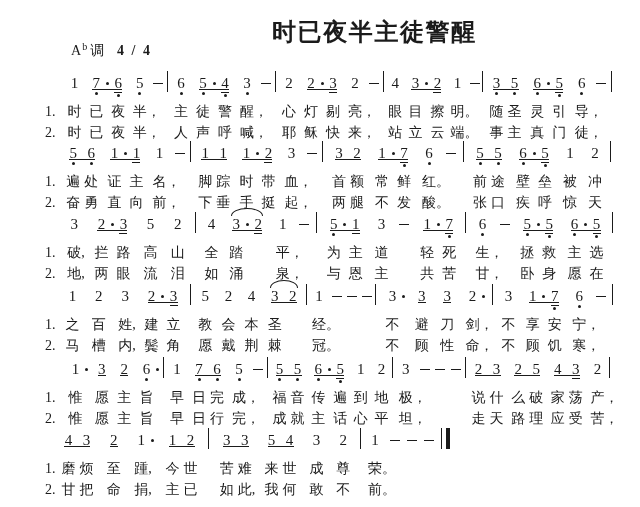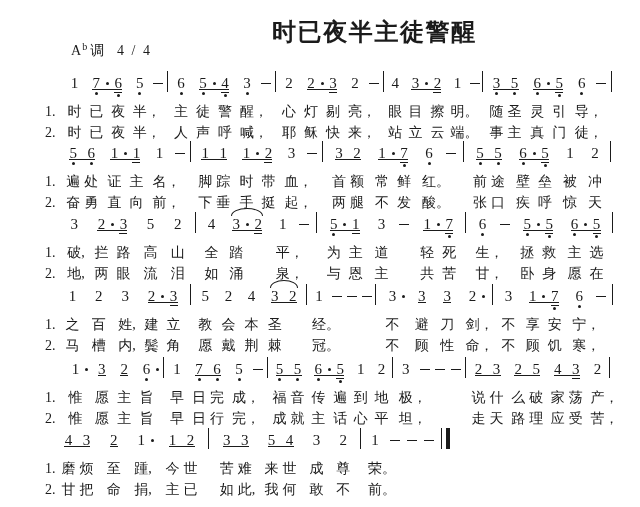--- a/index.html
+++ b/index.html
@@ -1,20 +1,20 @@
 <!DOCTYPE html>
 <html><head>
 <meta charset="utf-8">
 <style>
 html,body{margin:0;padding:0;background:#fff;}
 #page{position:relative;width:640px;height:507px;overflow:hidden;background:#fff;color:#1b1b1b;font-family:"Liberation Serif","DejaVu Serif",serif;padding-left:12px;}
 .title{position:absolute;left:272px;top:18px;height:28px;line-height:28px;font-size:24px;font-weight:bold;letter-spacing:1.6px;white-space:nowrap;}
 .keysig{position:absolute;left:63px;top:42px;height:18px;line-height:18px;font-size:14px;white-space:nowrap;margin-left:8px;}
 .keysig .acc{font-size:10px;position:relative;top:-5px;margin:0 3px 0 1px;}
-.timesig{position:absolute;left:117px;top:42px;height:18px;line-height:18px;font-size:14px;font-weight:normal;letter-spacing:2px;white-space:pre;}
+.timesig{position:absolute;left:117px;top:42px;height:18px;line-height:18px;font-size:14px;font-weight:bold;letter-spacing:2px;white-space:pre;}
 .row{position:absolute;left:0;width:640px;height:72px;}
 .vlabel{position:absolute;left:45px;height:18px;line-height:18px;font-size:14px;}
 .vlabel.v1{top:31px}.vlabel.v2{top:52px}
 .measure{position:absolute;top:0;height:72px;display:flex;justify-content:space-evenly;align-items:flex-start;box-sizing:border-box;}
 .measure.final{padding-right:10px;}
 .barline{position:absolute;right:0;top:-1px;width:1px;height:21px;background:#1b1b1b;}
 .barline.final-thin{right:8px;width:1px;}
 .barline.final-thick{right:0;width:4px;}
 .beat{position:relative;display:flex;height:22px;}
 .beat.u1::after{content:"";position:absolute;left:5px;right:5px;top:17px;height:1px;background:#1b1b1b;}

